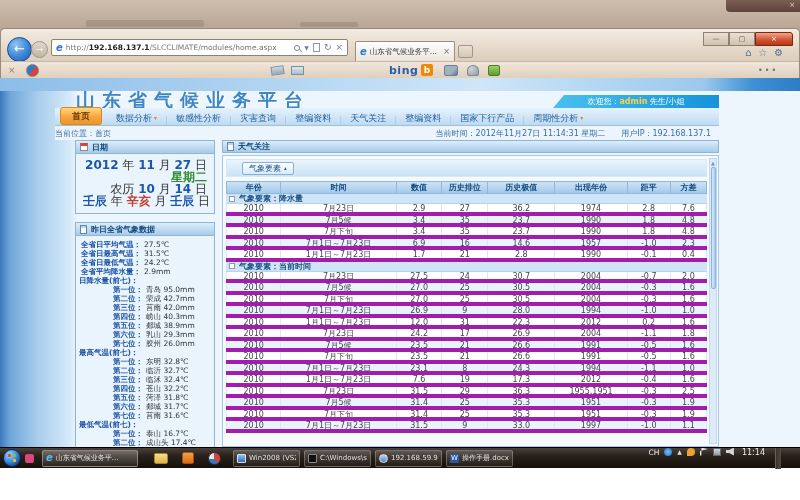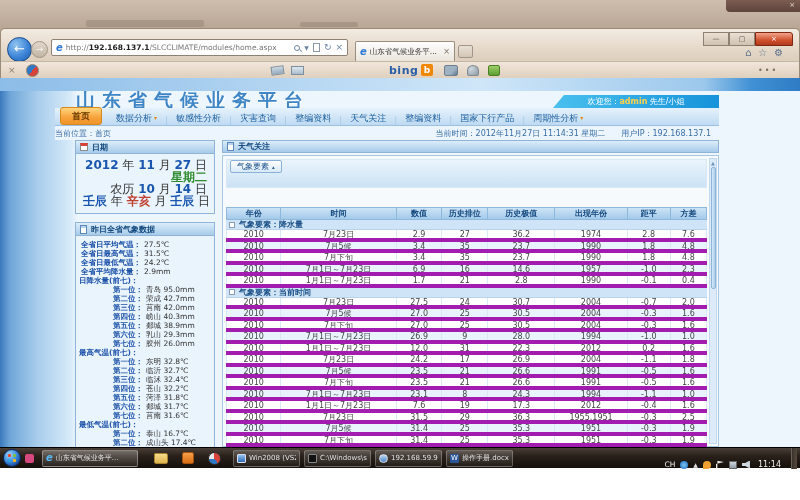--- a/index.html
+++ b/index.html
@@ -79,24 +79,24 @@
   .lbl{margin-left:2px;color:#1d52a8;font-weight:bold}
   .val{margin-left:3px;color:#333}
   .sec-heading{color:#1d52a8;font-weight:bold}
   .rank-line{padding-left:34px;display:flex}
   .rank{color:#1d52a8;font-weight:bold}
 
   
   .main{left:222px;top:62px;width:497px;height:307px}
   .main-h{height:13px;background:linear-gradient(#dcedfa,#a6cbe9);border:1px solid #8fb4d8;display:flex;align-items:center;gap:4px;padding:0 4px;font-size:8px;font-weight:bold;color:#14497e}
   .main-box{position:absolute;left:0;top:15px;width:497px;height:292px;background:#f6fafd;border:1px solid #a9c7e2;padding:3px}
-  .strip{height:29px;background:linear-gradient(#eaf4fc,#cbe2f5);border:1px solid #d8e8f5;display:flex;padding-left:3px;width:481px}
+  .strip{height:18px;background:linear-gradient(#eaf4fc,#cbe2f5);border:1px solid #d8e8f5;display:flex;align-items:center;padding-left:15px;width:481px}
   .filter-btn{height:13px;background:linear-gradient(#feffff,#d7e9f8);border:1px solid #8ab0d8;border-radius:2px;font-size:8px;color:#1b4f8a;display:flex;align-items:center;gap:3px;padding:0 6px}
   .filter-btn .arr{font-size:5.5px;color:#335d8a}
-  .table{margin-top:19px;width:481px;background:#fff}
+  .table{margin-top:4px;width:481px;background:#fff}
   .thead,.drow{display:grid;grid-template-columns:11.5% 24% 9.5% 9.5% 14% 15% 9% 7.5%}
   .thead{height:13px}
   .th{background:linear-gradient(#cde4f6,#a3c9ea);border:1px solid #8fb8dd;border-left:none;font-size:8px;font-weight:bold;color:#14497e;text-align:center;line-height:11px;overflow:hidden}
   .th:first-child{border-left:1px solid #8fb8dd}
   .group-row{height:10px;background:#cfe4f6;border-bottom:1px solid #b7d4ec;display:flex;align-items:center;gap:4px;padding-left:3px;font-size:8px;font-weight:bold;color:#1a4f86}
   .checkbox{width:6px;height:6px;background:#fff;border:1px solid #8a9cb0}
   .drow{height:11.5px;background:#fff;border-bottom:4px solid #a21caf}
   .drow.alt{background:#e9f3fb}
   .td{font-size:8px;color:#444;text-align:center;line-height:10.5px;border-right:1px solid #d9e8f5;overflow:hidden;white-space:nowrap}
   .td:first-child{border-left:1px solid #d9e8f5}
@@ -115,21 +115,21 @@
   .t7{font-size:7px;color:#e2e2e2;white-space:nowrap;overflow:hidden}
   .tsk-folder{width:14px;height:11px;background:linear-gradient(#f6dc8a,#dfb44e);border:1px solid #a8852e;border-radius:1px 2px 2px 2px;margin-right:14px;flex:none}
   .tsk-orange{width:12px;height:12px;background:linear-gradient(#f5a04a,#d86d10);border:1px solid #a85410;border-radius:2px;margin-right:14px;flex:none}
   .tsk-circle{width:13px;height:13px;border-radius:50%;background:conic-gradient(#d6433b 0 40%,#3079c6 40% 75%,#e8e8e8 75% 100%);border:1px solid #333;margin-right:12px;flex:none}
   .tsk-btn{display:flex;align-items:center;gap:3px;width:67px;height:17px;background:linear-gradient(rgba(255,255,255,.18),rgba(255,255,255,.05));border:1px solid rgba(255,255,255,.25);border-radius:2px;padding:0 3px;margin-right:4px;flex:none}
   .ic{width:9px;height:9px;flex:none;border-radius:1px}
   .ic-window{background:linear-gradient(#8fc2ee,#2f6cb4);border:1px solid #dde}
   .ic-terminal{background:#111;border:1px solid #888}
   .ic-remote{background:linear-gradient(#bcd8f0,#4a86c8);border:1px solid #dde;border-radius:50%}
   .ic-word{background:#2b579a;color:#fff;font-size:7px;line-height:9px;text-align:center}
-  .tray{margin-left:auto;display:flex;align-items:flex-end;gap:5px;padding-right:3px;color:#eee;font-size:7.5px}
+  .tray{margin-left:auto;display:flex;align-items:flex-start;gap:5px;padding-right:19px;color:#eee;font-size:7.5px}
   .ti{width:8px;height:8px;flex:none}
   .ti-em{border-radius:50%;background:radial-gradient(#79c4f2,#1a6ac0)}
   .ti-up{width:auto;color:#ddd;font-size:6px;line-height:8px}
   .ti-bird{background:#f0a030;border-radius:50% 50% 50% 0}
   .ti-flag{background:#e8e8e8;clip-path:polygon(0 0,100% 20%,0 45%,0 100%,18% 100%,18% 0)}
   .ti-net{background:linear-gradient(#cfd8de,#8e9aa5);border:1px solid #666}
   .ti-vol{background:#cfd8de;clip-path:polygon(0 30%,40% 30%,100% 0,100% 100%,40% 70%,0 70%)}
   .clock{color:#eee;font-size:8px;margin-left:3px}
   .showdesk{width:6px;height:21px;background:linear-gradient(90deg,#3a332c,#55493e);border-left:1px solid #6a6156;margin-left:5px;flex:none}
   .bottom-white{left:0;top:468px;width:800px;height:32px;background:#fff}

